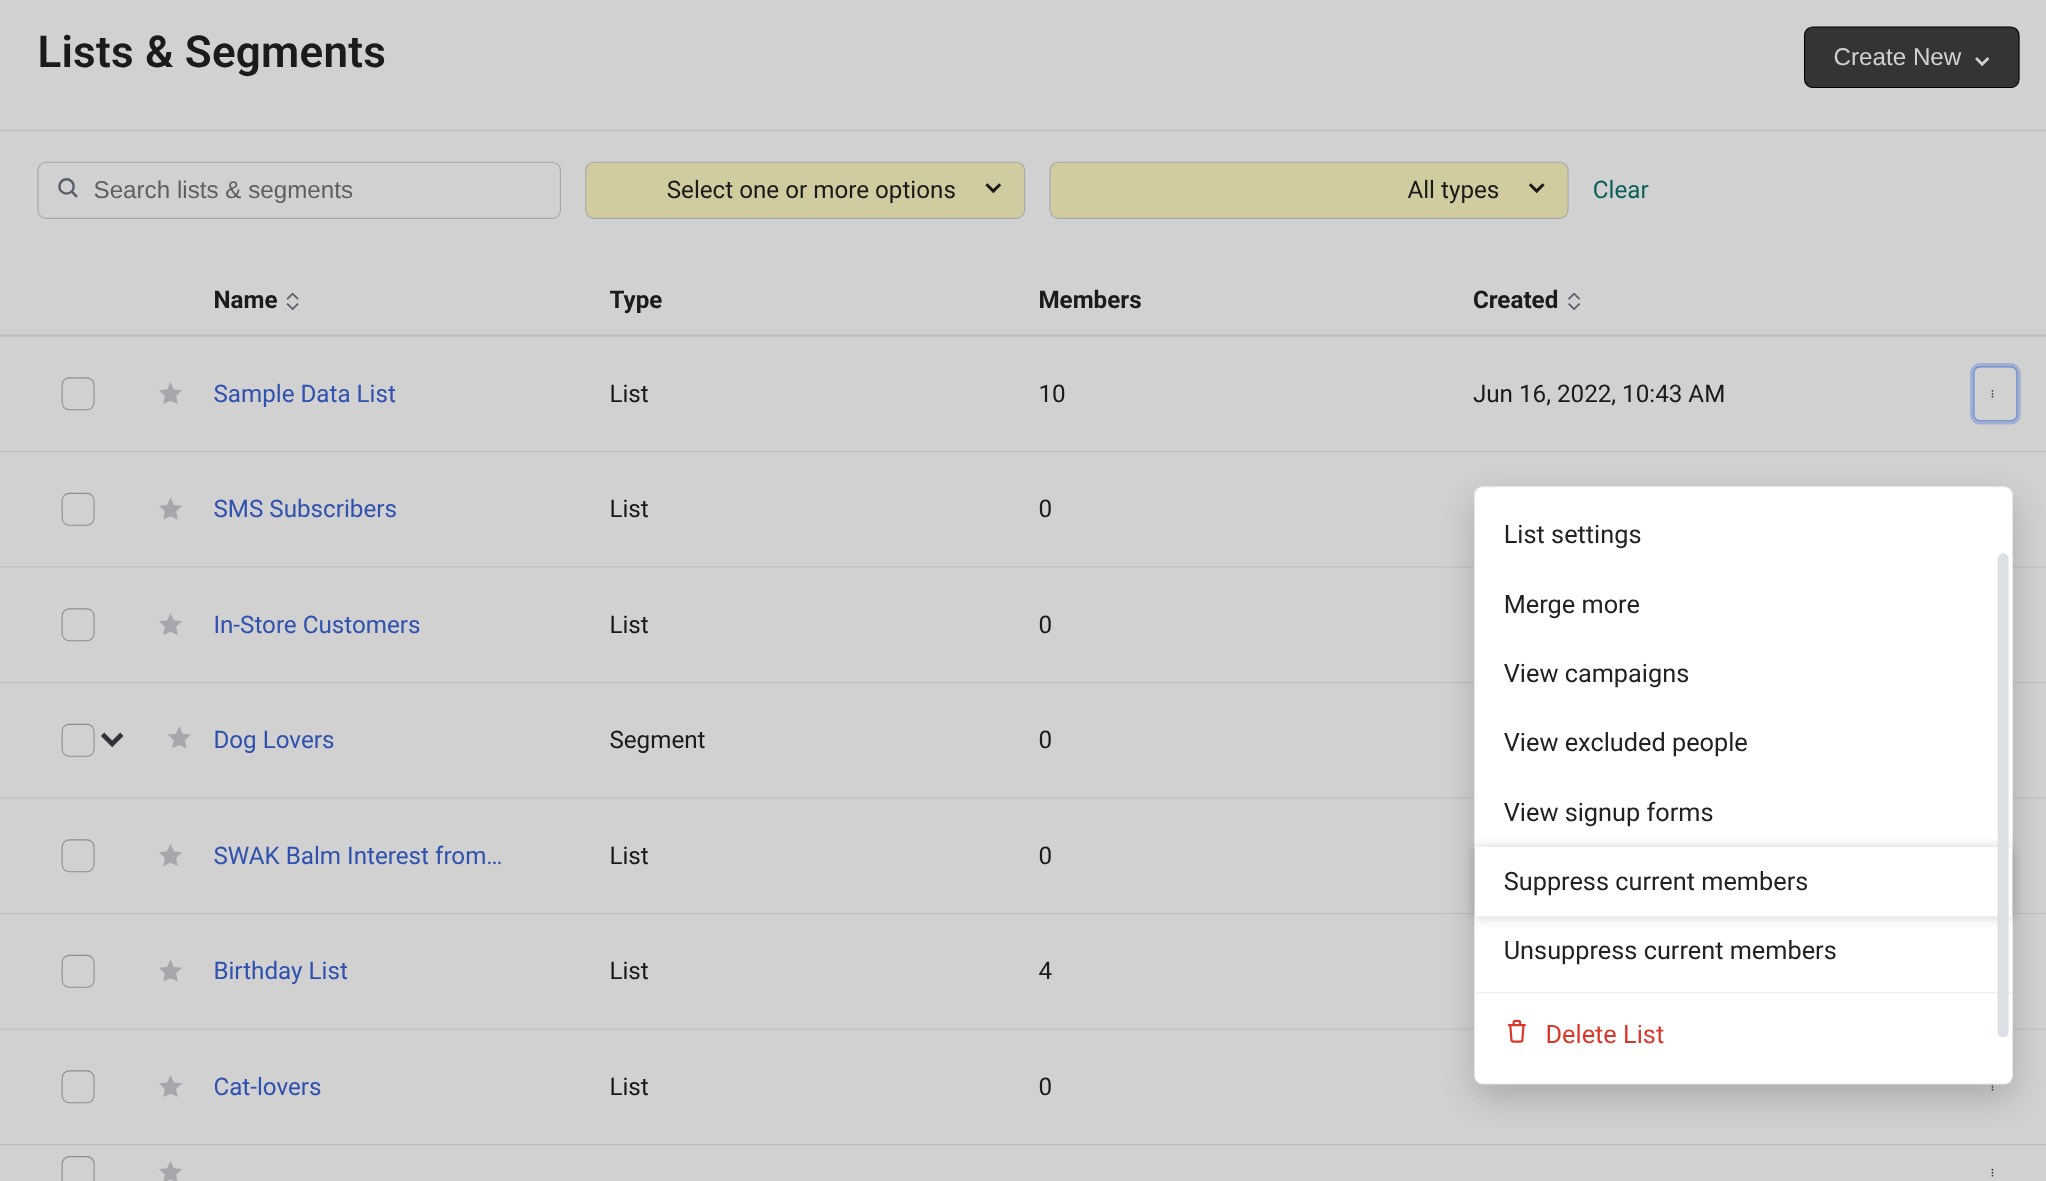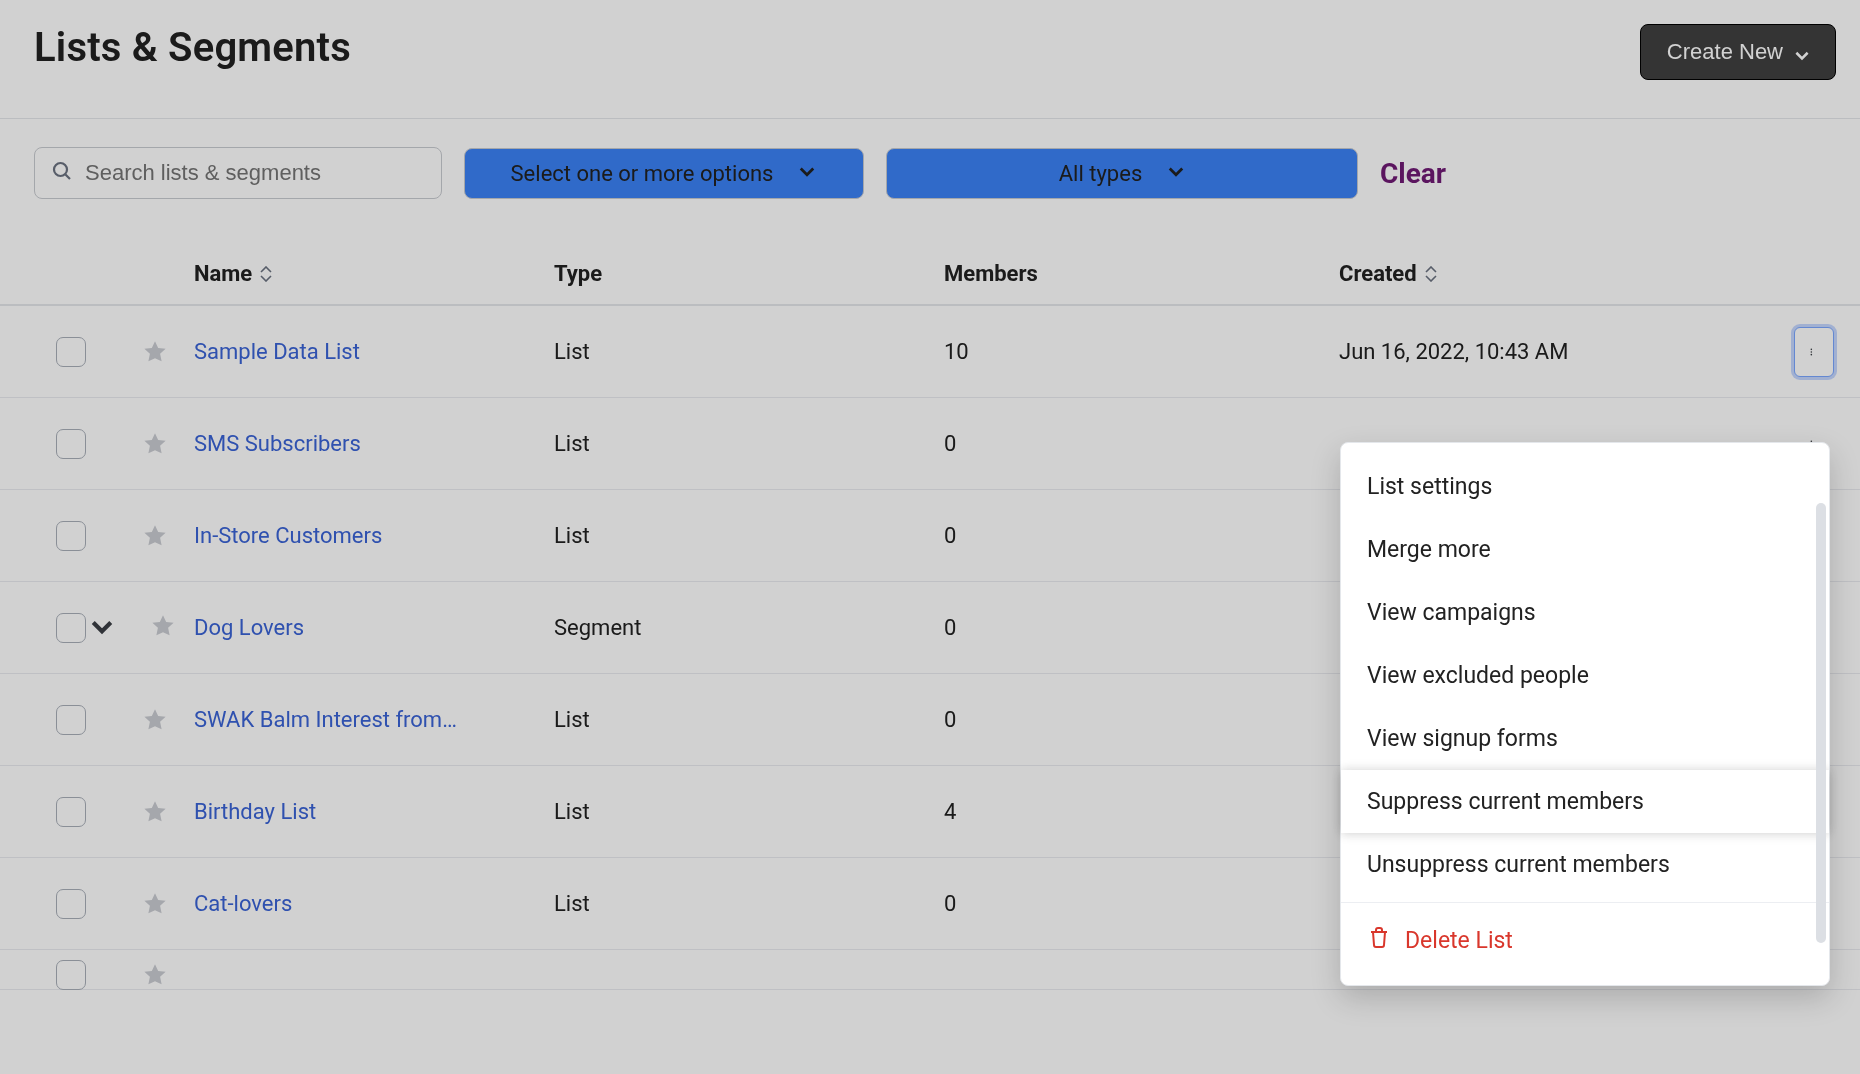--- a/index.html
+++ b/index.html
@@ -60,55 +60,54 @@
     margin-top: 14px;
   }
   .filters {
     display: flex;
     align-items: center;
     gap: 22px;
     padding: 28px 24px 12px 34px;
   }
   .search-wrap {
     position: relative;
-    width: 408px;
+    width: 476px;
   }
   .search-wrap input {
     width: 100%;
     padding: 12px 14px 12px 50px;
     font-size: 22px;
     border: 1.5px solid #c9ccd1;
     border-radius: 8px;
     background: #fff;
   }
   .search-wrap .lead-icon {
     position: absolute;
     left: 16px; top: 50%;
     transform: translateY(-50%);
     color: #6b7280;
   }
   .select {
     display: inline-flex;
     align-items: center;
-    justify-content: center;
+    justify-content: flex-end;
     gap: 24px;
     padding: 12px 18px 12px 18px;
     font-size: 22px;
     border: 1.5px solid #c9ccd1;
     border-radius: 8px;
-    background: #3b82f6;
+    background: #fef9c3;
     cursor: pointer;
   }
   .select.wide { width: 400px; }
   .select.med { width: 472px; padding-left: 19px; }
   .link {
-    color: #701a75;
-    font-size: 28px;
-    cursor: pointer;
-    font-weight: bold;
+    color: #0f766e;
+    font-size: 22px;
+    cursor: pointer;
   }
   .table {
     margin-top: 42px;
   }
   .thead, .row {
     display: grid;
     grid-template-columns: 70px 110px 360px 390px 395px 455px 60px;
     align-items: center;
     padding: 0 10px 0 14px;
   }
@@ -118,21 +117,21 @@
     font-weight: 700;
     padding-bottom: 18px;
     padding-top: 8px;
     border-bottom: 2px solid #e4e7eb;
   }
   .thead .col {
     display: flex; align-items: center; gap: 8px;
   }
   .sort-icon { display:inline-flex; flex-direction:column; line-height:0; gap:2px; color:#6b7280;}
   .row {
-    height: 92px;
+    height: 105px;
     border-bottom: 1.5px solid #e9ebef;
   }
   .checkbox {
     width: 30px; height: 30px;
     border: 1.8px solid #a9afb9;
     border-radius: 7px;
     background: #fff;
     cursor: pointer;
     margin-left: 42px;
   }

